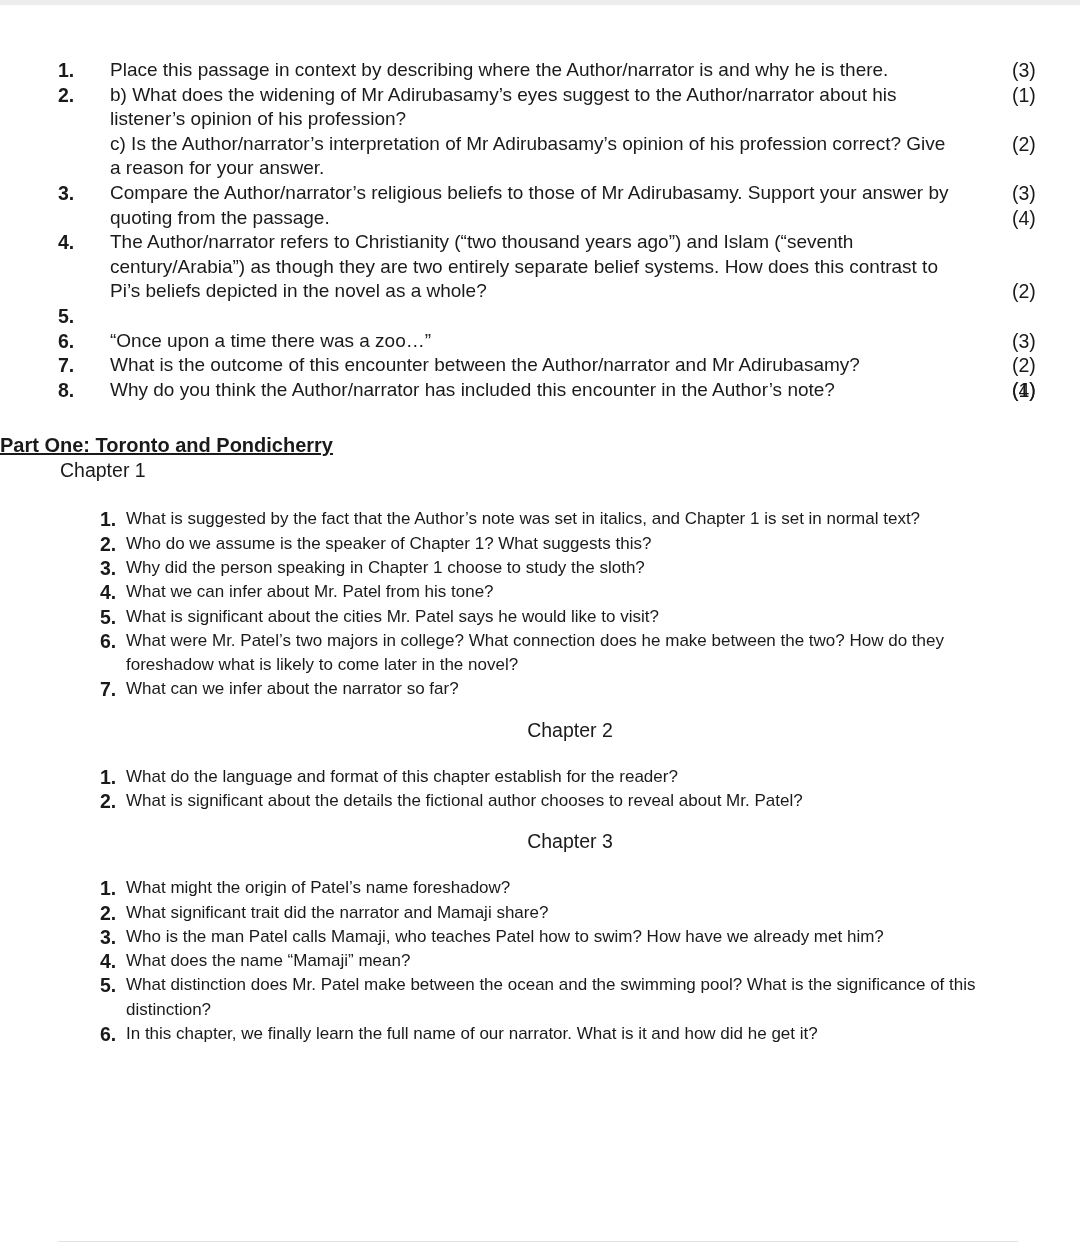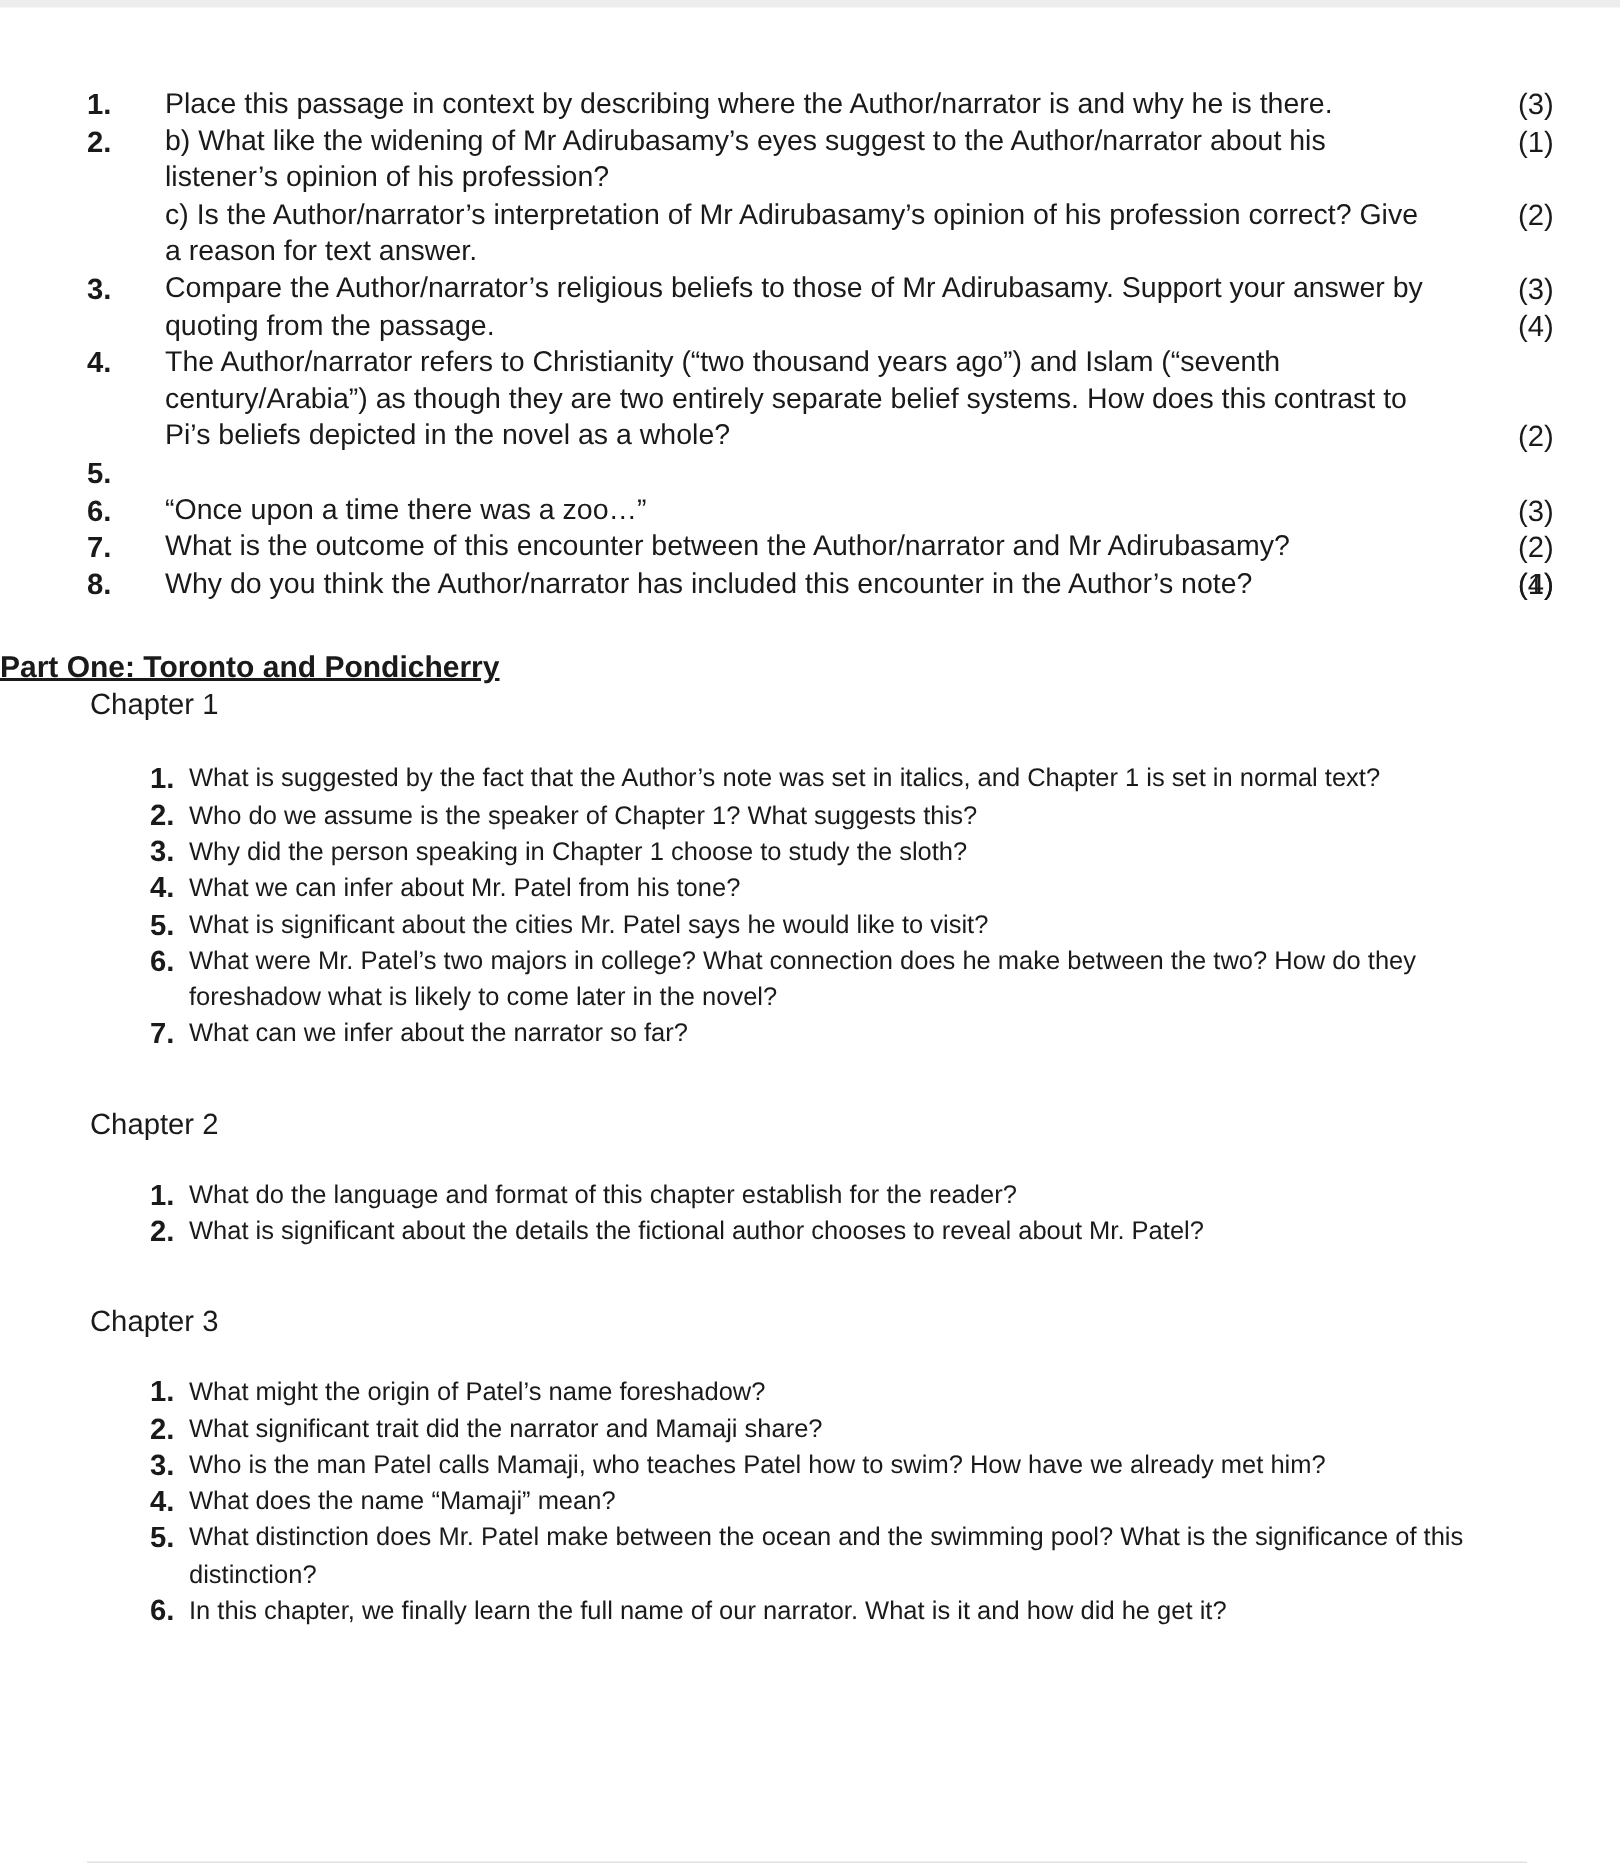--- a/index.html
+++ b/index.html
@@ -92,21 +92,22 @@
     margin-top: 31px;
     line-height: 25px;
   }
   .chapter-heading {
     font-size: 19.5px;
     font-weight: normal;
     padding-left: 60px;
     line-height: 25px;
   }
   .chapter-heading.spaced {
-    margin-top: 36px;
+    margin-top: 16px;
+    text-align: center;
   }
 
   
   .chap-list {
     margin-top: 24px;
   }
   .chap-list.tight {
     margin-top: 22px;
   }
   .crow {
@@ -143,22 +144,22 @@
         <div class="qrow">
           <div class="qnum">1.</div>
           <div class="qbody">
             <span class="sub">Place this passage in context by describing where the Author/narrator is and why he is there.</span>
           </div>
           <div class="marks" style="top: 0px;">(3)</div>
         </div>
         <div class="qrow">
           <div class="qnum">2.</div>
           <div class="qbody">
-            <span class="sub">b) What like the widening of Mr Adirubasamy’s eyes suggest to the Author/narrator about his listener’s opinion of his profession?</span>
-            <span class="sub">c) Is the Author/narrator’s interpretation of Mr Adirubasamy’s opinion of his profession correct? Give a reason for text answer.</span>
+            <span class="sub">b) What does the widening of Mr Adirubasamy’s eyes suggest to the Author/narrator about his listener’s opinion of his profession?</span>
+            <span class="sub">c) Is the Author/narrator’s interpretation of Mr Adirubasamy’s opinion of his profession correct? Give a reason for your answer.</span>
           </div>
           <div class="marks" style="top: 0px;">(1)</div>
           <div class="marks" style="top: 49px;">(2)</div>
           <div class="marks" style="top: 98px;">(3)</div>
         </div>
         <div class="qrow">
           <div class="qnum">3.</div>
           <div class="qbody">
             <span class="sub">Compare the Author/narrator’s religious beliefs to those of Mr Adirubasamy. Support your answer by quoting from the passage.</span>
           </div>

